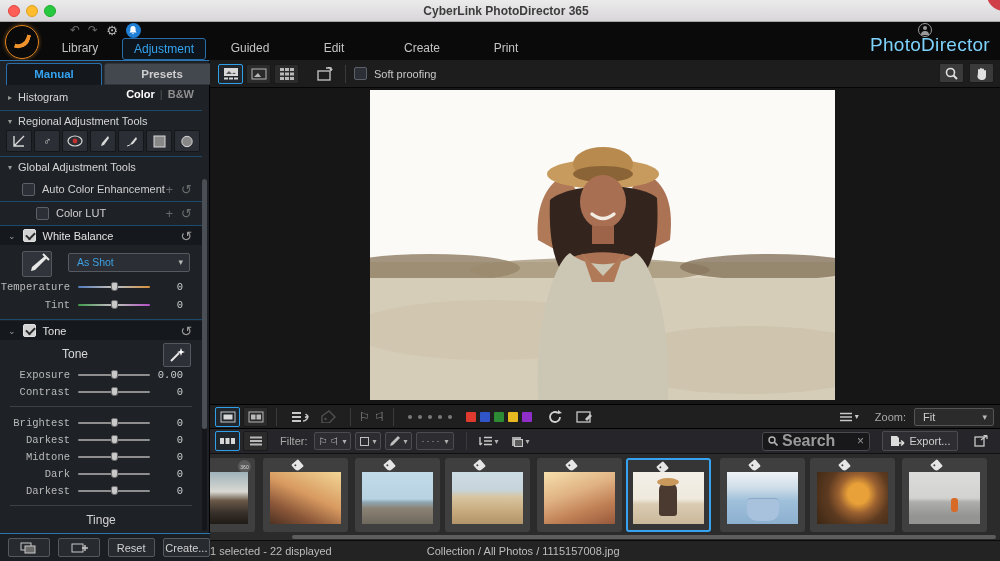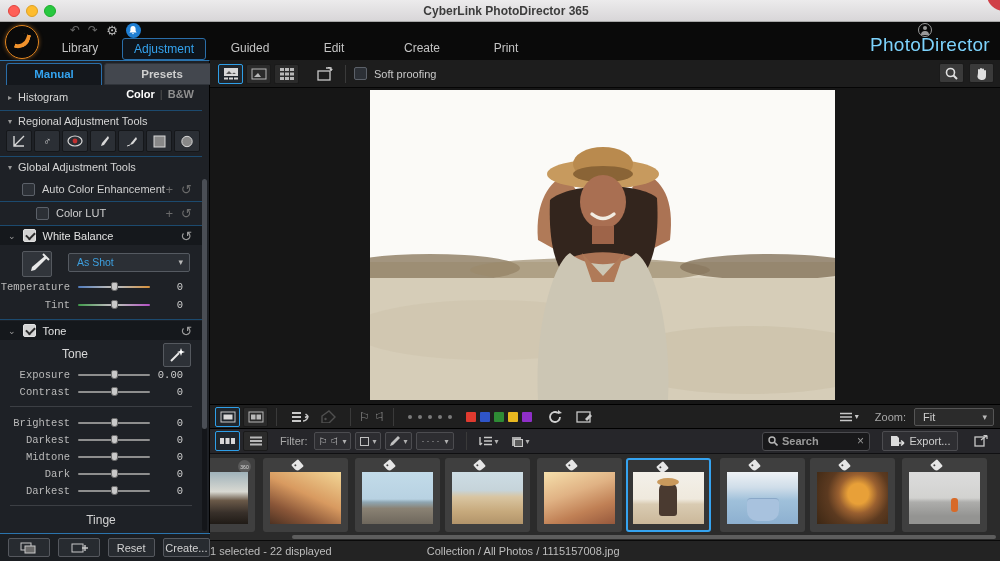--- a/index.html
+++ b/index.html
@@ -140,21 +140,21 @@
   
   .fs-toolbar { left:210px; top:429px; width:790px; height:25px; background:#26262a;
     border-bottom:1px solid #101012; display:flex; align-items:center; }
   .fs-lbl { color:#a8a8a8; margin:0 6px 0 12px; }
   .filter-btn { height:18px; background:#2d2d31; border:1px solid #4c4c50; border-radius:2px;
     display:flex; align-items:center; gap:3px; padding:0 4px; margin-right:4px; color:#c8c8c8; }
   .filter-btn .caret { font-size:8px; color:#b0b0b0; }
   .search-box { position:absolute; right:130px; width:108px; height:19px; background:#18181a;
     border:1px solid #4a4a4e; border-radius:3px; display:flex; align-items:center; padding:0 5px; gap:4px; }
   .search-box input { flex:1; background:transparent; border:none; outline:none; color:#cfcfcf;
-    font-size:11px; width:60px; font-family:inherit; }
+    font-size:16px; width:60px; font-family:inherit; }
   .search-box input::placeholder { color:#9a9a9a; font-weight:bold; }
   .export-btn { position:absolute; right:42px; width:76px; height:20px; background:#2e2e32;
     border:1px solid #4c4c50; border-radius:2px; display:flex; align-items:center;
     justify-content:center; gap:5px; color:#cfcfcf; }
   .ext-btn { position:absolute; right:8px; width:22px; height:20px; display:flex;
     align-items:center; justify-content:center; }
 
   
   .filmstrip { left:210px; top:454px; width:790px; height:86px; background:#2b2b2b; overflow:hidden; }
   .thumb { position:absolute; top:4px; width:85px; height:74px; background:#3f3f3f;

